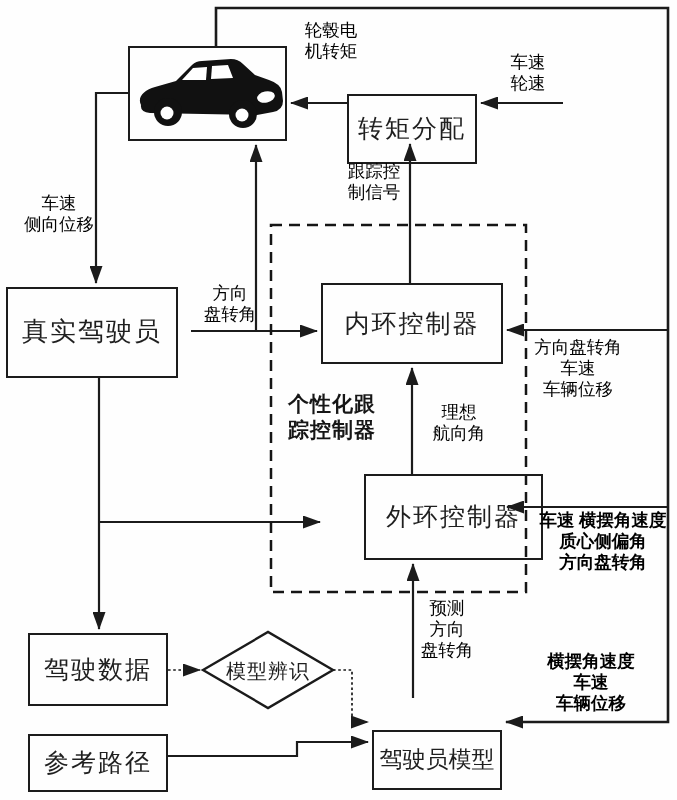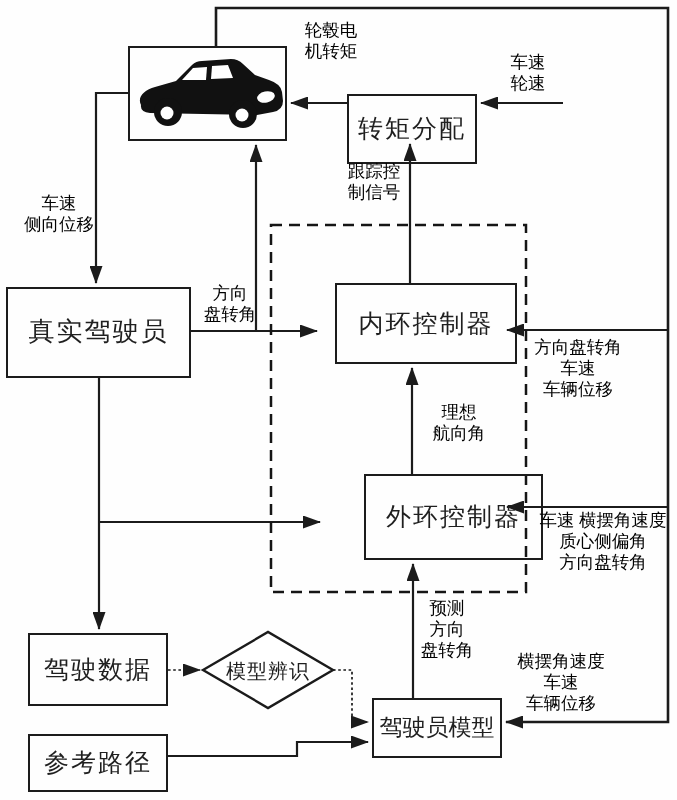--- a/index.html
+++ b/index.html
@@ -97,46 +97,48 @@
       <ellipse cx="266" cy="97" rx="9" ry="5.5" fill="#ffffff" transform="rotate(-12 266 97)"></ellipse>
     </g>
   </svg>
 
   <div class="box" style="left:128px;top:46px;width:159px;height:95px;"></div>
 
   <div class="box" style="left:347px;top:70px;width:130px;height:70px;margin-top:24px;">
     <span>转矩分配</span>
   </div>
 
-  <div class="box" style="left:6px;top:287px;width:185px;height:91px;font-size:26px;">
+  <div class="box" style="left:6px;top:287px;width:172px;height:91px;font-size:26px;">
     <span>真实驾驶员</span>
   </div>
 
-  <div class="box" style="left:335px;top:283px;width:182px;height:81px;">
+  <div class="box" style="left:321px;top:283px;width:182px;height:81px;">
     <span>内环控制器</span>
   </div>
 
   <div class="box" style="left:328px;top:474px;width:179px;height:86px;margin-left:36px;">
     <span>外环控制器</span>
   </div>
 
   <div class="box" style="left:28px;top:734px;width:140px;height:58px;">
     <span>参考路径</span>
   </div>
 
   <div class="box" style="left:28px;top:633px;width:140px;height:73px;">
     <span>驾驶数据</span>
   </div>
 
-  <div class="box" style="left:372px;top:698px;width:130px;height:60px;font-size:23px;letter-spacing:0;">
+  <div class="box" style="left:372px;top:730px;width:130px;height:60px;font-size:23px;letter-spacing:0;">
     <span>驾驶员模型</span>
   </div>
 
   <div class="diamond-lbl" style="left:203px;top:658px;width:130px;">模型辨识</div>
 
+  <div class="lbl-big" style="left:288px;top:391px;width:100px;">个性化跟
+踪控制器</div>
 
   <div class="lbl" style="left:292px;top:20px;width:78px;">轮毂电
 机转矩</div>
 
   <div class="lbl" style="left:489px;top:52px;width:78px;">车速
 轮速</div>
 
   <div class="lbl" style="left:335px;top:161px;width:78px;">跟踪控
 制信号</div>
 
@@ -146,25 +148,25 @@
   <div class="lbl" style="left:190px;top:283px;width:80px;">方向
 盘转角</div>
 
   <div class="lbl" style="left:512px;top:337px;width:132px;">方向盘转角
 车速
 车辆位移</div>
 
   <div class="lbl" style="left:419px;top:402px;width:80px;">理想
 航向角</div>
 
-  <div class="lbl" style="left:528px;top:510px;width:150px;">车速 横摆角速度
+  <div class="lbl" style="left:528px;top:510px;width:150px;font-weight:bold;">车速 横摆角速度
 质心侧偏角
 方向盘转角</div>
 
   <div class="lbl" style="left:412px;top:598px;width:70px;">预测
 方向
 盘转角</div>
 
-  <div class="lbl" style="left:497px;top:651px;width:128px;">横摆角速度
+  <div class="lbl" style="left:527px;top:651px;width:128px;font-weight:bold;">横摆角速度
 车速
 车辆位移</div>
 
 </div>
 
 </body></html>

